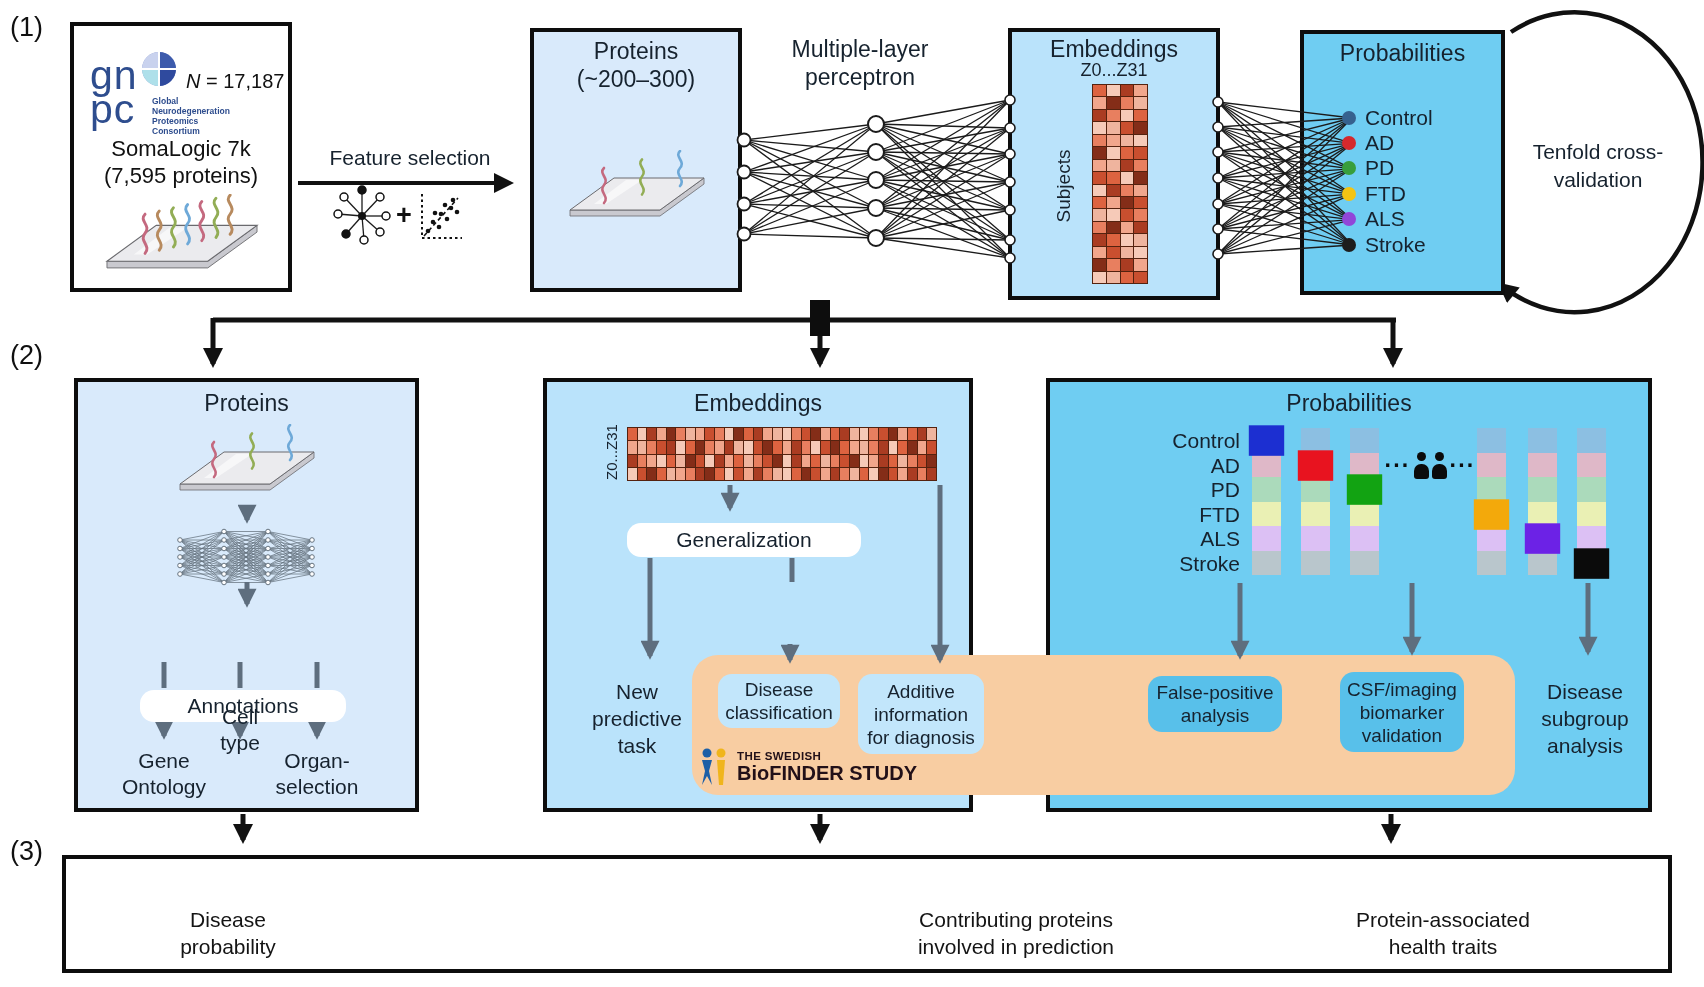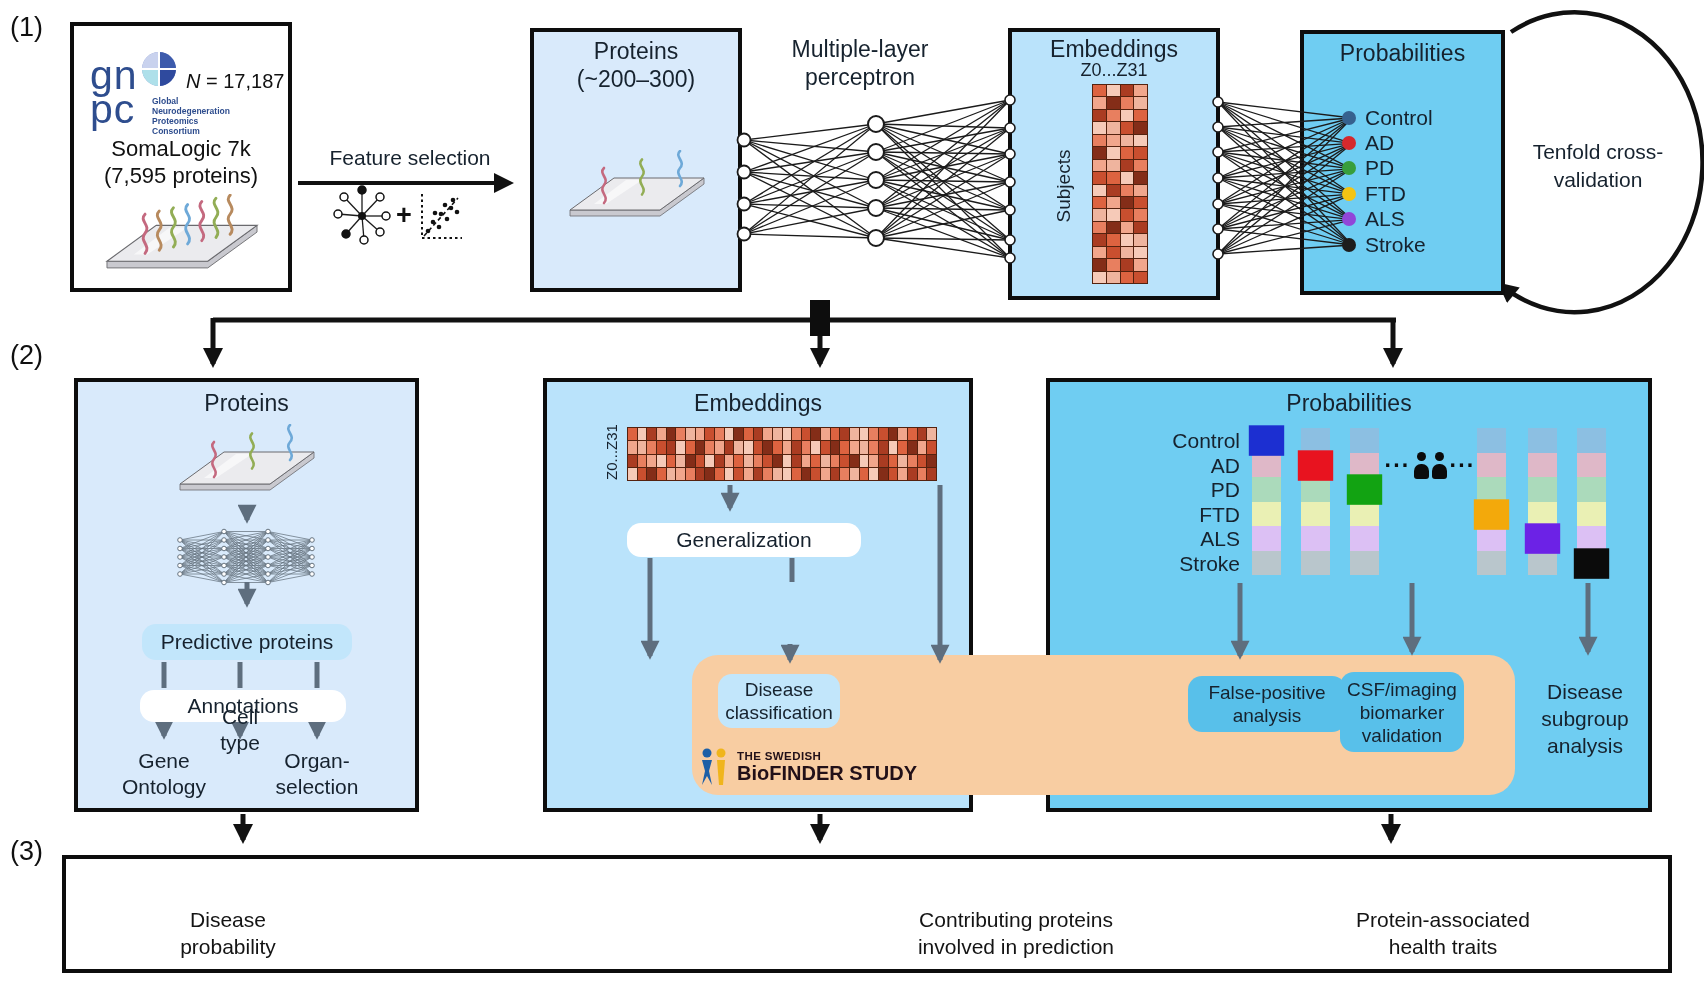--- a/index.html
+++ b/index.html
@@ -552,21 +552,20 @@
 
   <div class="abs ctr t23" style="left:78px;top:390px;width:337px">Proteins</div>
   <div class="abs" id="chip-p2" style="left:172px;top:424px"><svg width="150" height="82" viewBox="0 0 150 82">
     <polygon points="8,66 98,66 142,34 142,28 98,60 8,60" fill="#c9c9cf" stroke="#6a6a6e" stroke-width="0.8"></polygon>
     <polygon points="8,60 52,28 142,28 98,60" fill="#ebebee" stroke="#6a6a6e" stroke-width="1"></polygon>
     <polygon points="32,54 64,30 80,30 44,54" fill="#ffffff" opacity="0.6"></polygon>
         <path d="M42 53 c 6 -7 -6 -11 0 -18 c 6 -7 -6 -11 0 -17" fill="none" stroke="#c4697f" stroke-width="2.6" stroke-linecap="round"></path>
         <path d="M80 44.5 c 6 -7 -6 -11 0 -18 c 6 -7 -6 -11 0 -17" fill="none" stroke="#92ad55" stroke-width="2.6" stroke-linecap="round"></path>
         <path d="M118 36 c 6 -7 -6 -11 0 -18 c 6 -7 -6 -11 0 -17" fill="none" stroke="#6ea9d8" stroke-width="2.6" stroke-linecap="round"></path>
       </svg></div>
-  <div class="pill pill-light t21" style="left:142px;top:624px;width:210px;height:36px">Predictive proteins</div>
   <div class="pill pill-white t21" style="left:140px;top:690px;width:206px;height:32px">Annotations</div>
   <div class="abs ml ctr t21" style="left:104px;top:748px;width:120px">Gene
 Ontology</div>
   <div class="abs ml ctr t21" style="left:180px;top:704px;width:120px">Cell
 type</div>
   <div class="abs ml ctr t21" style="left:257px;top:748px;width:120px">Organ-
 selection</div>
 
   <div class="abs ctr t23" style="left:547px;top:390px;width:422px">Embeddings</div>
   <div class="vtext ctr" style="left:562px;top:444px;width:100px;height:16px;line-height:16px;font-size:15px">Z0...Z31</div>
@@ -694,22 +693,28 @@
       <div style="background: rgb(221, 99, 64);"></div>
       <div style="background: rgb(246, 202, 184);"></div>
       <div style="background: rgb(132, 45, 24);"></div>
       <div style="background: rgb(201, 79, 47);"></div>
       <div style="background: rgb(241, 166, 140);"></div>
       <div style="background: rgb(170, 60, 34);"></div>
       <div style="background: rgb(232, 127, 95);"></div>
       <div style="background: rgb(170, 60, 34);"></div>
     </div>
   <div class="pill pill-white t21" style="left:627px;top:523px;width:234px;height:34px">Generalization</div>
+  <div class="abs ml ctr" style="left:567px;top:678px;width:140px;font-size:21px;line-height:27px">New
+predictive
+task</div>
   <div class="pill pill-light ml t19" style="left:718px;top:674px;width:122px;height:54px">Disease
 classification</div>
+  <div class="pill pill-light ml t19" style="left:858px;top:674px;width:126px;height:80px">Additive
+information
+for diagnosis</div>
   <div class="abs" style="left:700px;top:746px;display:flex;align-items:center;gap:7px">
     <svg width="30" height="42">
       <circle cx="7" cy="7" r="4.5" fill="#1d5fa6"></circle>
       <polygon points="2,14 12,14 9,25 12,39 7,30 2,39 5,25" fill="#1d5fa6"></polygon>
       <circle cx="21" cy="7" r="4.5" fill="#f0b51c"></circle>
       <polygon points="17,14 25,14 23,39 19,39" fill="#f0b51c"></polygon>
     </svg>
     <div style="color:#221018">
       <div style="font-size:11.5px;font-weight:700;letter-spacing:.4px">THE SWEDISH</div>
       <div style="font-size:20px;font-weight:700">BioFINDER STUDY</div>
@@ -774,21 +779,21 @@
         <div style="width: 29px; height: 24.5px; background: rgb(220, 192, 244);"></div>
         <div style="width: 29px; height: 24.5px; background: rgb(11, 11, 11); transform: scale(1.22); position: relative; z-index: 2;"></div>
       </div>
     </div>
   <div class="abs" style="left:1378px;top:452px;width:104px;display:flex;align-items:center;justify-content:center;gap:3px">
     <span class="dots3">···</span>
     <span class="person"></span>
     <span class="person"></span>
     <span class="dots3">···</span>
   </div>
-  <div class="pill pill-bright ml t19" style="left:1188px;top:676px;width:158px;height:56px">False-positive
+  <div class="pill pill-bright ml t19" style="left:1148px;top:676px;width:134px;height:56px">False-positive
 analysis</div>
   <div class="pill pill-bright ml t19" style="left:1340px;top:672px;width:124px;height:80px">CSF/imaging
 biomarker
 validation</div>
   <div class="abs ml ctr" style="left:1515px;top:678px;width:140px;font-size:21px;line-height:27px">Disease
 subgroup
 analysis</div>
 
   <div class="report-item ml" style="left:88px;top:906px">Disease
 probability</div>

